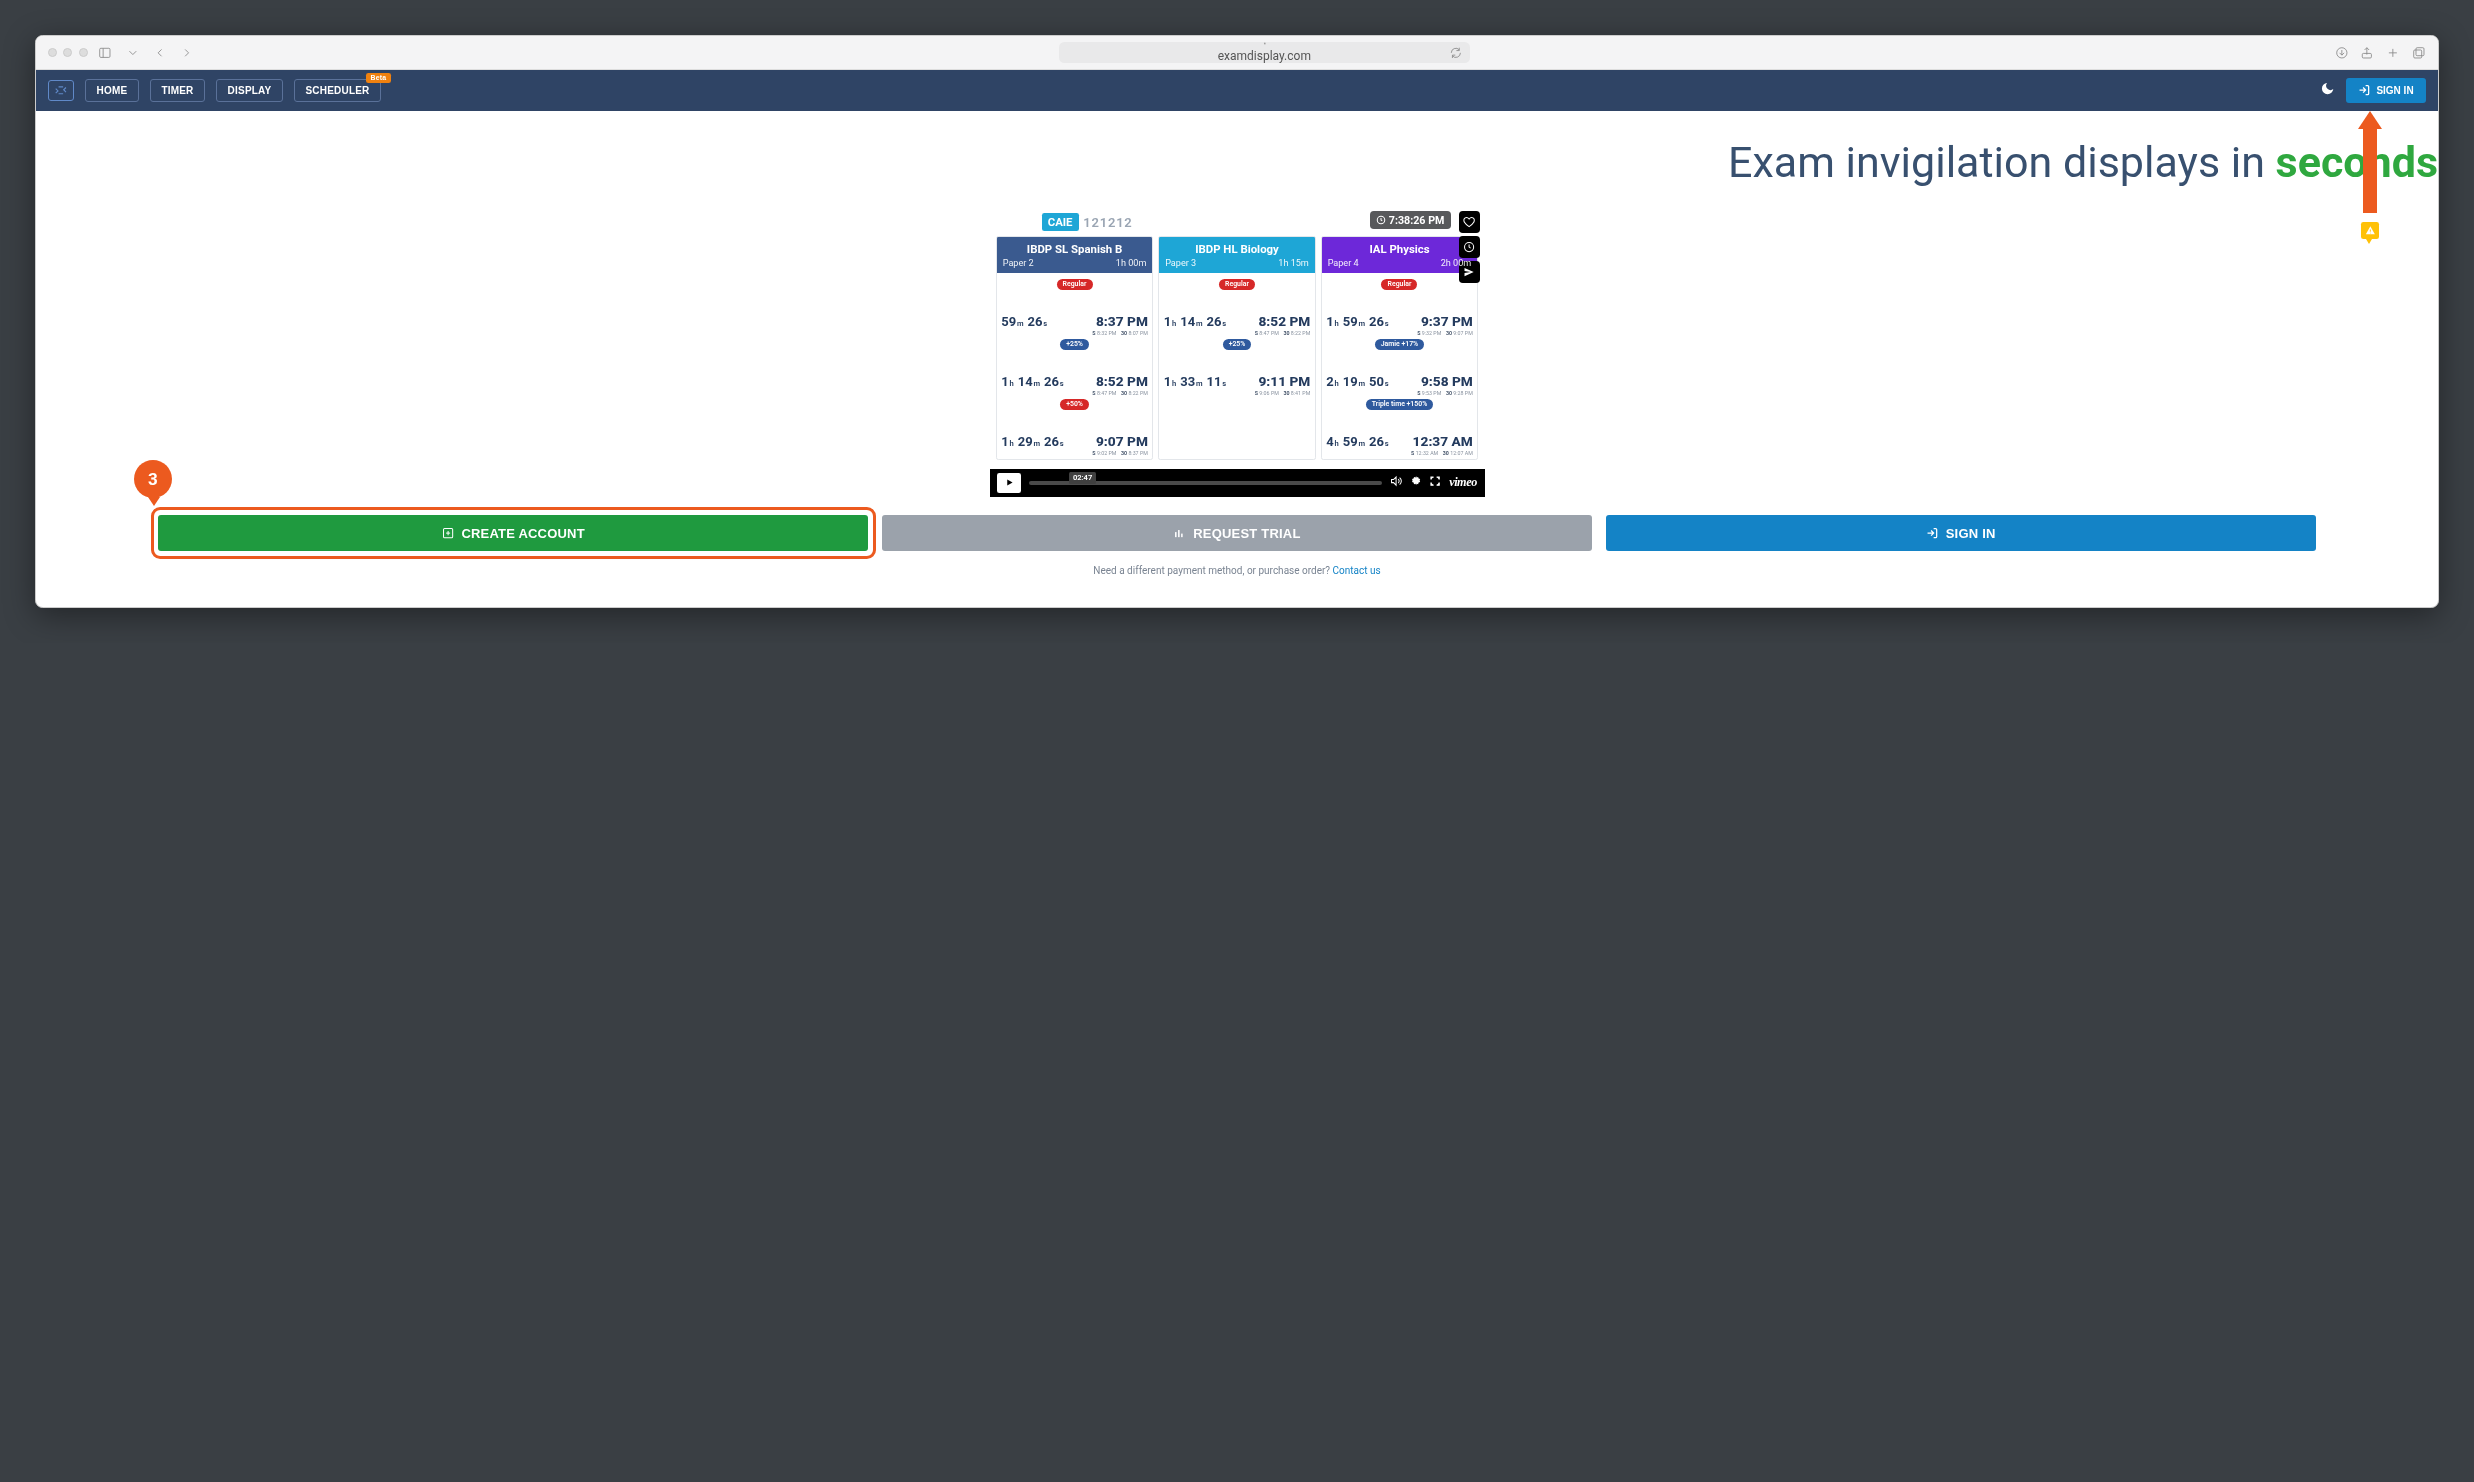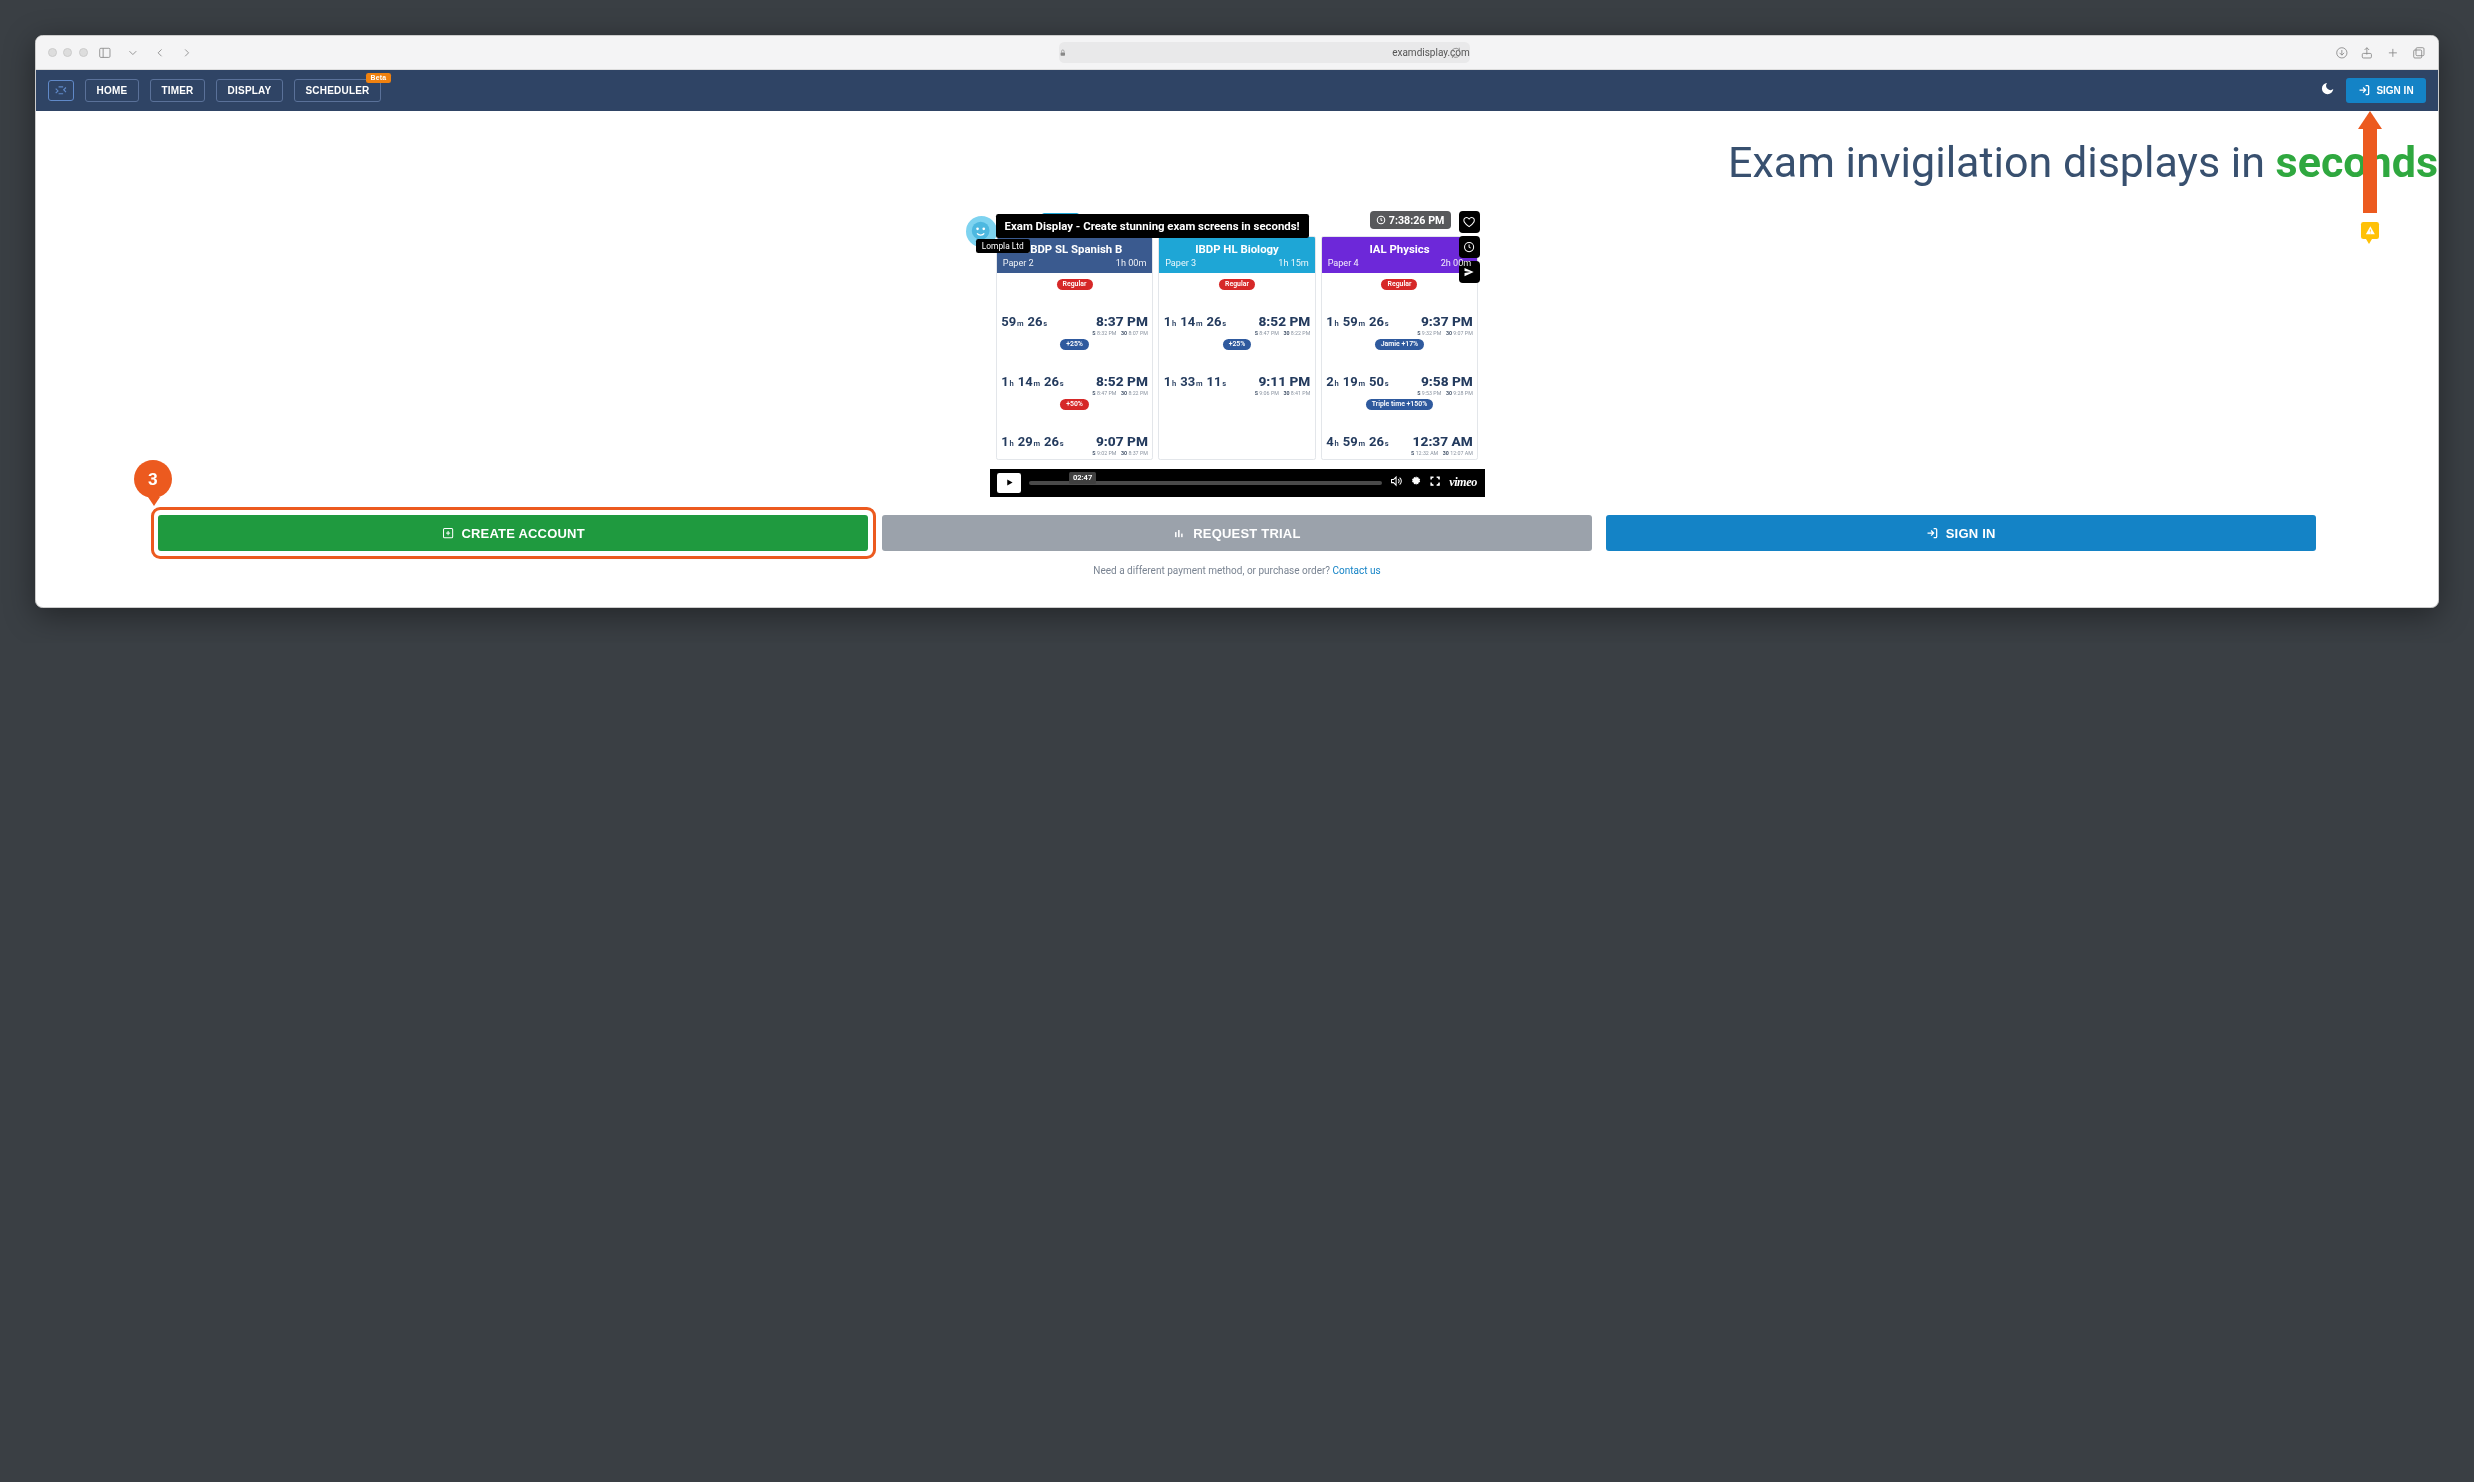--- a/index.html
+++ b/index.html
@@ -5,21 +5,21 @@
 * { margin: 0; padding: 0; box-sizing: border-box; }
 body { font-family: -apple-system, BlinkMacSystemFont, "Segoe UI", Roboto, Helvetica, Arial, sans-serif; background: #3a3f44; padding: 35px; }
 .browser-window { background: #fff; border-radius: 7.6px; box-shadow: 0 7.6px 30.5px rgba(0,0,0,0.4); overflow: hidden; border: 0.8px solid #ccc; }
 .browser-chrome { background: #f4f4f5; border-bottom: 0.8px solid #ddd; height: 34px; display: flex; align-items: center; padding: 0 12.2px; gap: 10.7px; }
 .traffic-lights { display: flex; gap: 6.1px; }
 .tl-dot { width: 9.1px; height: 9.1px; border-radius: 50%; background: #ddd; border:0.8px solid #ccc; }
 .chrome-btns { display: flex; gap: 13.7px; align-items: center; color: #888; }
 .chrome-ico { width:13.7px; height:13.7px; display:flex; align-items:center; justify-content:center; }
 .chrome-ico svg { width:13.7px; height:13.7px; stroke:#888; fill:none; stroke-width:1.5; }
 .addr-wrap { flex:1; display:flex; justify-content:center; }
-.addr-bar { background:#e9e9ea; border-radius:5.3px; height:21.3px; width:411px; display:flex; align-items:center; justify-content:space-between; gap:4.6px; color:#555; font-size:10px; position:relative; }
+.addr-bar { background:#e9e9ea; border-radius:5.3px; height:21.3px; width:411px; display:flex; align-items:center; justify-content:center; gap:4.6px; color:#555; font-size:12px; position:relative;flex-direction:column; }
 .addr-bar .lock { width:7.6px; height:7.6px; }
 .addr-reload { position:absolute; right:7.6px; color:#888; }
 .chrome-right { display:flex; gap:12.2px; align-items:center; color:#888; }
 
 .app-nav { background:#2f4465; height:41px; display:flex; align-items:center; padding:0 12.2px; gap:10.7px; }
 .logo-box { width:26px; height:21.3px; border:1.5px solid #6089c8; border-radius:3px; display:flex; align-items:center; justify-content:center; }
 .logo-box svg { width:13.7px; height:10.7px; stroke:#6089c8; fill:none; stroke-width:2; }
 .nav-btn { border:0.8px solid #5a7199; color:#fff; background:transparent; padding:5.3px 10.7px; border-radius:3px; font-size:10px; font-weight:600; letter-spacing:0.2px; position:relative; cursor:pointer; }
 .nav-beta { position:absolute; top:-6.9px; right:-10.7px; background:#f0810f; color:#fff; font-size:6.9px; padding:1.5px 4.6px; border-radius:2.3px; font-weight:700; }
 .nav-spacer { flex:1; }
@@ -197,34 +197,20 @@
     </button>
   </div>
 
   <div class="page-body">
     <h1 class="hero-title">
       <span>Exam invigilation displays in </span><span class="hero-accent">seconds</span>
     </h1>
 
     <div class="video-frame">
       <div class="video-inner">
-        <div class="vimeo-header">
-          <div class="avatar-circ">
-            <svg viewBox="0 0 24 24">
-                <circle cx="12" cy="12" r="10" fill="#4db8e0"></circle>
-                <circle cx="8.5" cy="10" r="1.5"></circle>
-                <circle cx="15.5" cy="10" r="1.5"></circle>
-                <path d="M8 15c1 1.5 2.5 2 4 2s3-.5 4-2" stroke="#fff" fill="none" stroke-width="1.5"></path>
-              </svg>
-          </div>
-          <div>
-            <div class="title-pill">Exam Display - Create stunning exam screens in seconds!</div>
-          </div>
-          <div class="author-pill">Lompla Ltd</div>
-        </div>
 
         <div class="display-toprow">
           <span class="board-tag">CAIE</span>
           <span class="session-num">121212</span>
           <div class="clock-pill">
             <svg width="10" height="10" viewBox="0 0 24 24" fill="none" stroke="#fff" stroke-width="2.5">
                 <circle cx="12" cy="12" r="9"></circle>
                 <polyline points="12 7 12 12 15 14"></polyline>
               </svg>
             <span>7:38:26 PM</span>

